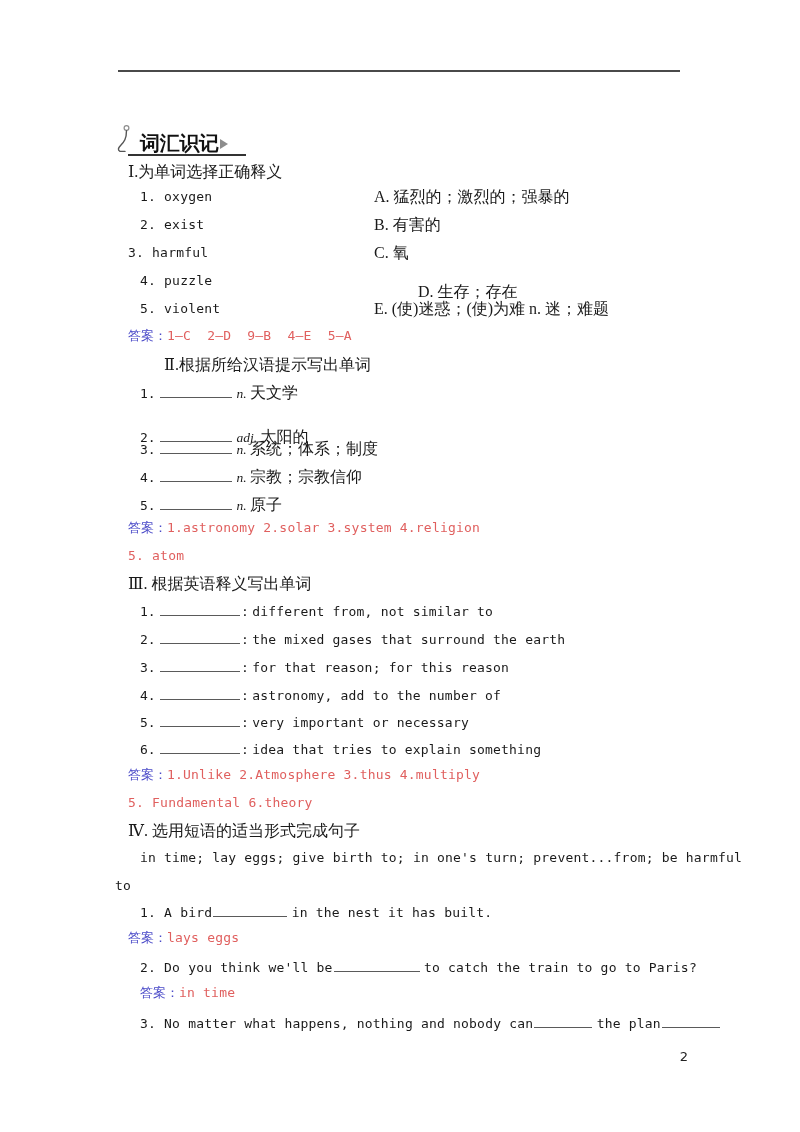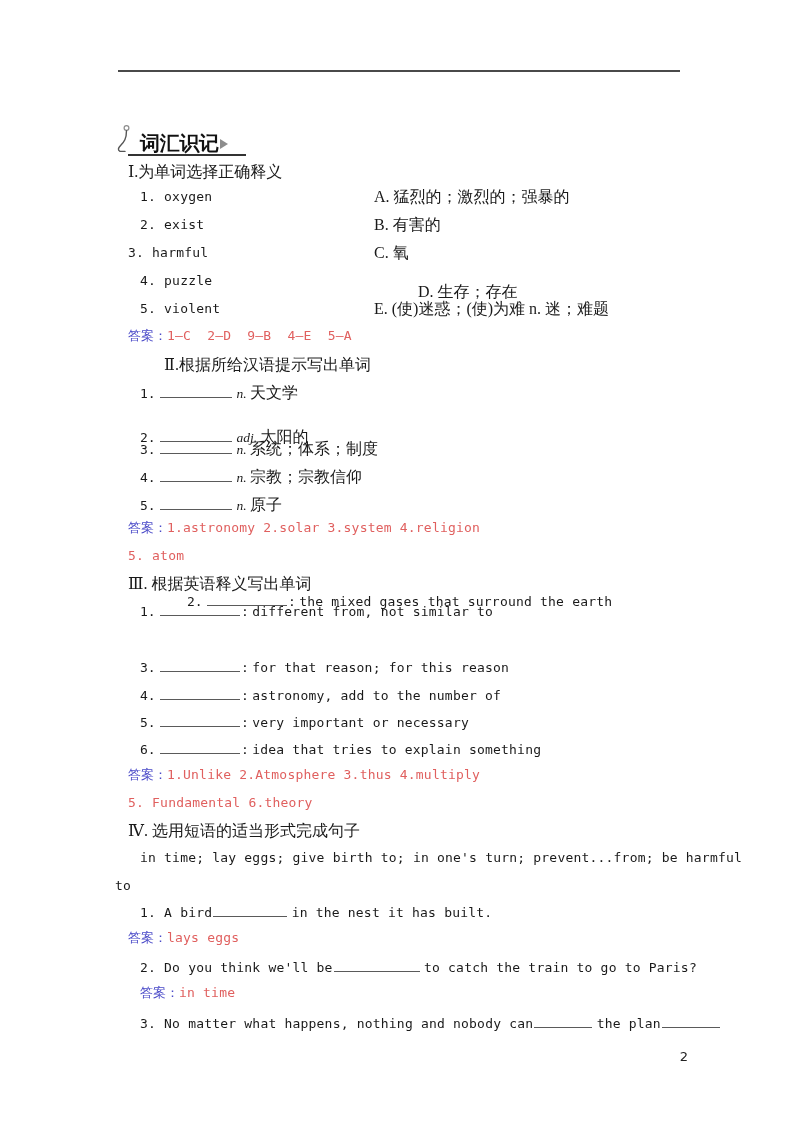--- a/index.html
+++ b/index.html
@@ -254,21 +254,21 @@
     </div>
     <div class="line ans-text" style="left:128px; top:549px;">5. atom</div>
 
     <div class="line cn" style="left:128px; top:576px;">Ⅲ. 根据英语释义写出单词</div>
 
     <div class="line" style="left:140px; top:602px;">
       <span class="num">1.</span>
       <span class="blank" style="width:80px;"></span><span class="num">:</span>
       <span class="en">different from, not similar to</span>
     </div>
-    <div class="line" style="left:140px; top:592px;margin-left:47px;">
+    <div class="line" style="left:140px; top:630px;">
       <span class="num">2.</span>
       <span class="blank" style="width:80px;"></span><span class="num">:</span>
       <span class="en">the mixed gases that surround the earth</span>
     </div>
     <div class="line" style="left:140px; top:658px;">
       <span class="num">3.</span>
       <span class="blank" style="width:80px;"></span><span class="num">:</span>
       <span class="en">for that reason; for this reason</span>
     </div>
     <div class="line" style="left:140px; top:686px;">

